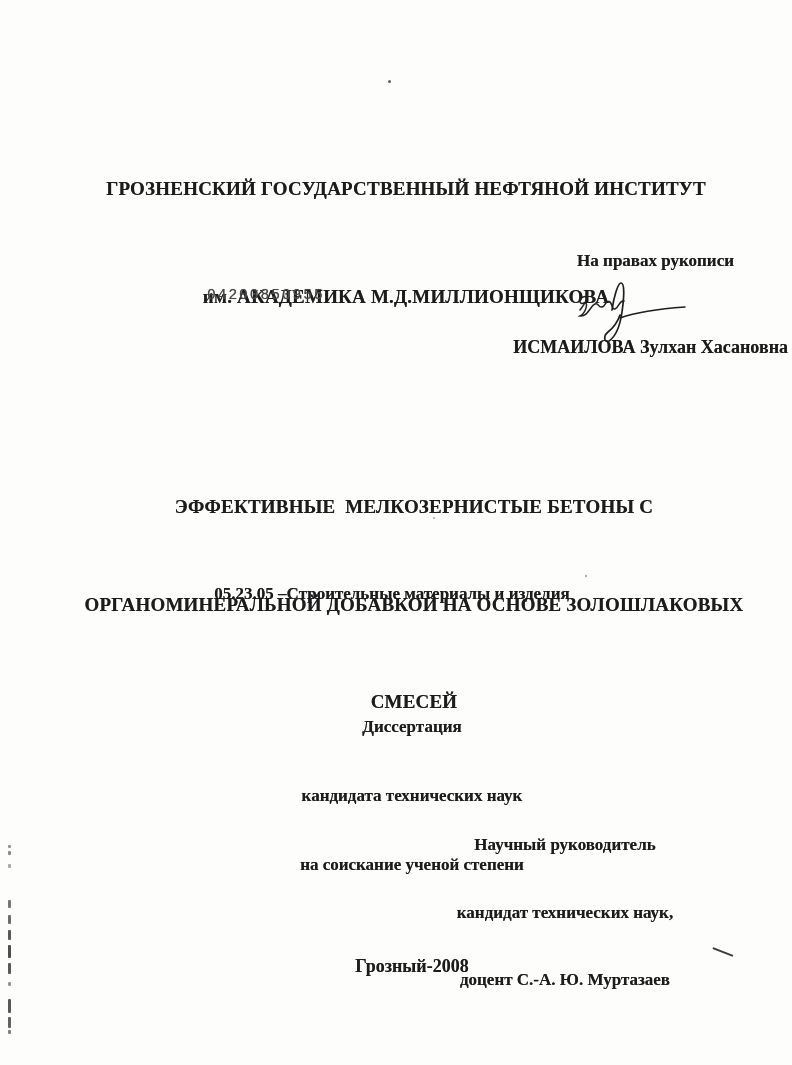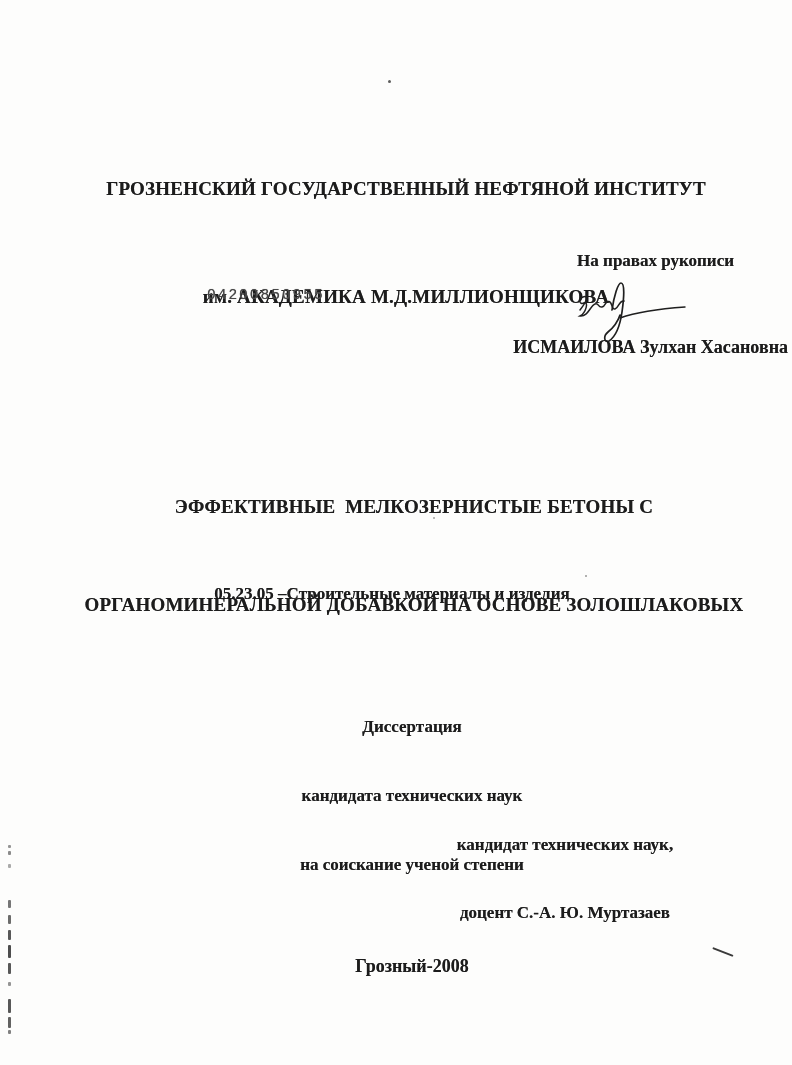--- a/index.html
+++ b/index.html
@@ -149,31 +149,33 @@
       <path stroke-width="1.7" d="M40,34 C42,20 46,7 49,7 C53,7 52,22 50,36 C48,50 43,61 37,65 C32,67 31,60 36,56 C41,52 46,45 48,39"></path>
       <path stroke-width="1.4" d="M48,42 C62,37 84,33 113,31"></path>
     </g>
   </svg>
 
   <div class="txt author">ИСМАИЛОВА Зулхан Хасановна</div>
 
   <div class="txt title">
     <div>ЭФФЕКТИВНЫЕ  МЕЛКОЗЕРНИСТЫЕ БЕТОНЫ С</div>
     <div>ОРГАНОМИНЕРАЛЬНОЙ ДОБАВКОЙ НА ОСНОВЕ ЗОЛОШЛАКОВЫХ</div>
+    <div>СМЕСЕЙ</div>
   </div>
 
   <div class="txt specialty">05.23.05 –Строительные материалы и изделия</div>
 
   <div class="txt thesis-statement">
     <div>Диссертация</div>
     <div>кандидата технических наук</div>
     <div>на соискание ученой степени</div>
   </div>
 
   <div class="txt supervisor">
+    <div>Научный руководитель</div>
     <div>кандидат технических наук,</div>
     <div>доцент С.-А. Ю. Муртазаев</div>
   </div>
 
   <div class="txt city-year">Грозный-2008</div>
 
   <div>
     <div class="edge-mark" style="top:845px;height:3px;opacity:.5"></div>
     <div class="edge-mark" style="top:851px;height:4px;opacity:.55"></div>
     <div class="edge-mark" style="top:864px;height:4px;opacity:.4"></div>

